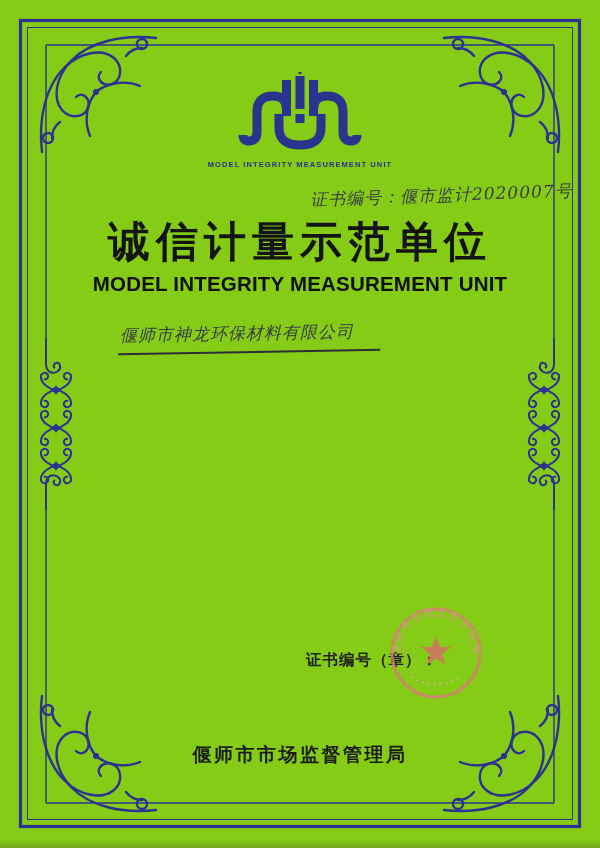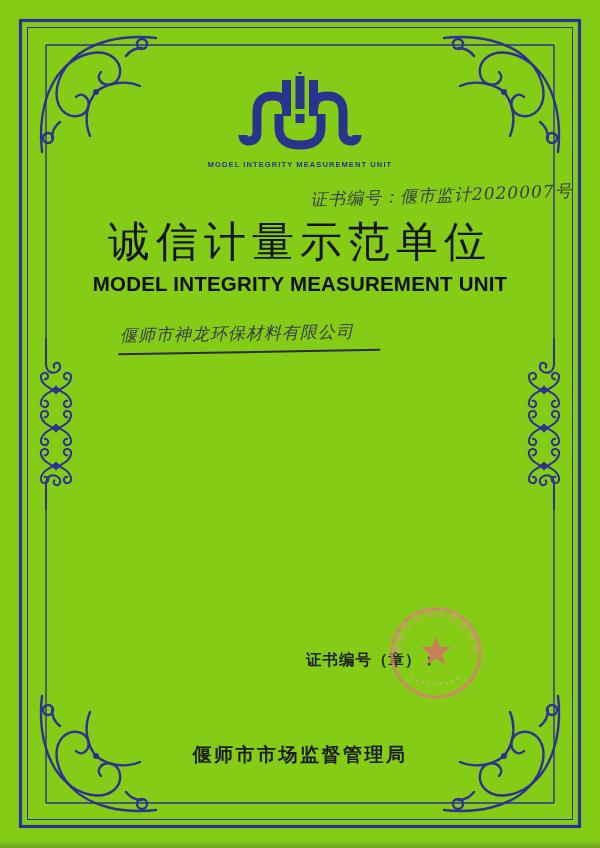--- a/index.html
+++ b/index.html
@@ -7,21 +7,21 @@
         font-family:"Liberation Sans","DejaVu Sans",sans-serif;padding-left:47px;}
   svg.border-svg{position:absolute;left:0;top:0;pointer-events:none;}
   .logo-wrap{position:absolute;left:0;top:72px;width:600px;text-align:center;}
   .logo-caption{margin-top:2px;font-size:7.5px;font-weight:bold;letter-spacing:1.1px;
         color:#2c3192;}
   .cert-no{position:absolute;top:184px;right:74px;font-size:17px;color:#3a3d46;
         transform:rotate(-2deg);white-space:nowrap;}
   .hand{font-style:italic;letter-spacing:1px;color:#3a3d46;
         font-family:"DejaVu Serif","Liberation Serif",serif;}
   .title-cn{position:absolute;top:214px;left:0;width:600px;margin:0;text-align:center;
-        font-family:"Liberation Serif","DejaVu Serif",serif;font-weight:normal;
+        font-family:"Liberation Serif","DejaVu Serif",serif;font-weight:bold;
         font-size:42px;letter-spacing:6px;color:#141414;}
   .title-en{position:absolute;top:272px;left:0;width:600px;text-align:center;
         font-weight:bold;font-size:20.5px;letter-spacing:0.2px;color:#101010;}
   .company{position:absolute;left:118px;top:322px;font-size:17px;
         border-bottom:2px solid #2b2e36;padding:0 26px 6px 2px;transform:rotate(-1deg);}
   .body-par{position:absolute;left:110px;top:366px;width:404px;margin:0;
         font-size:19.5px;line-height:42px;color:#2e2e2e;text-align:justify;
         text-indent:2em;text-justify:inter-ideograph;}
   .issuer{position:absolute;left:306px;top:650px;font-size:15.5px;font-weight:600;
         letter-spacing:1px;color:#222;}

